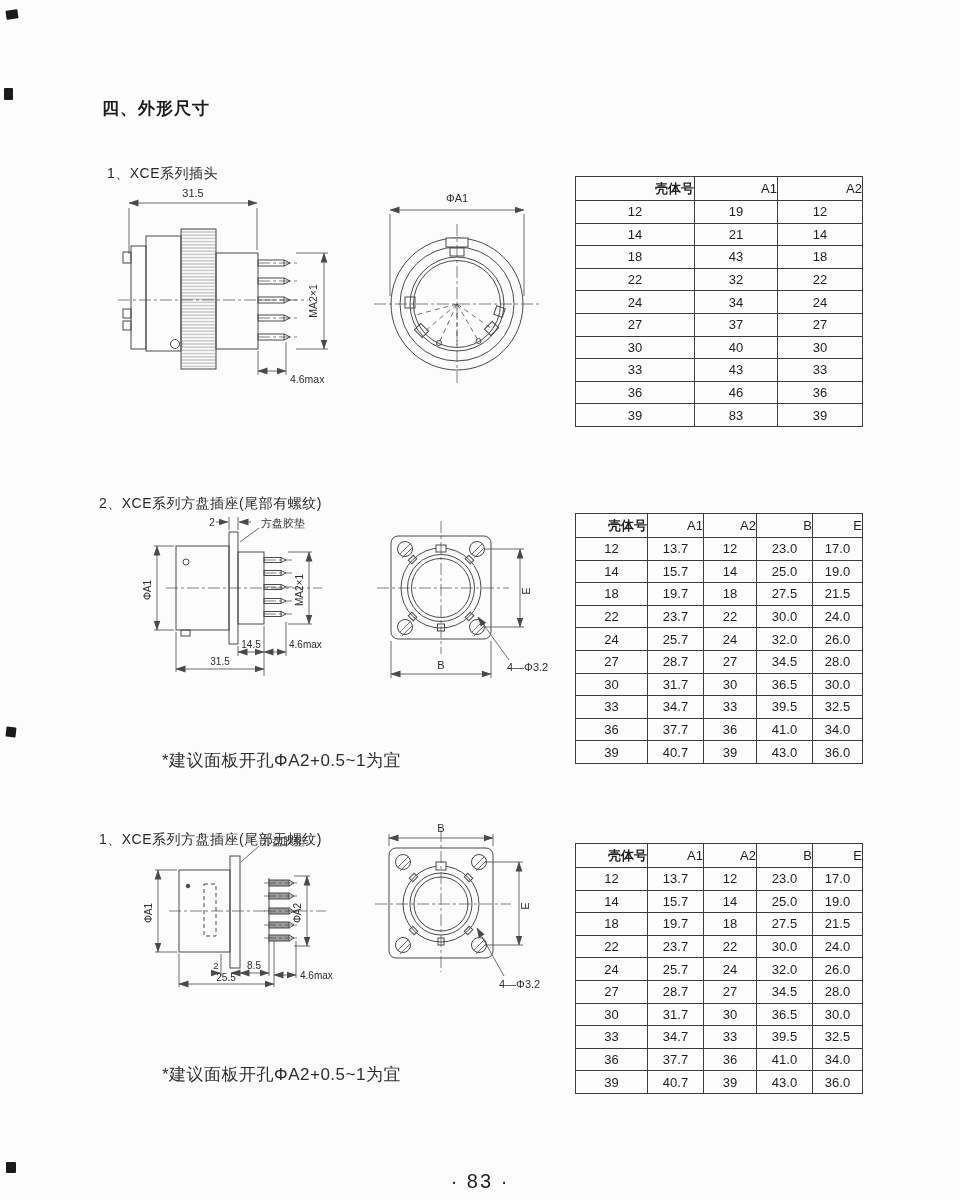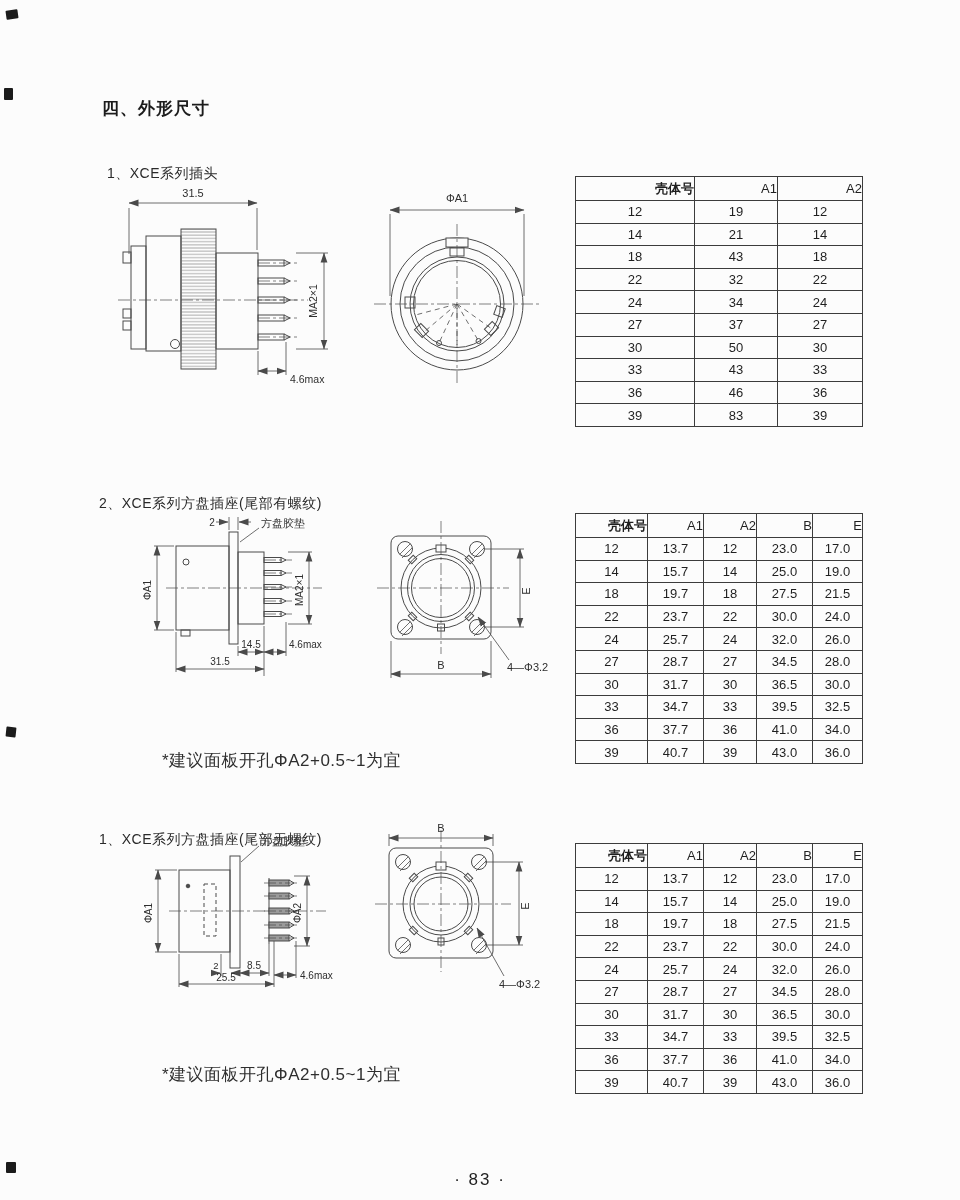--- a/index.html
+++ b/index.html
@@ -2,21 +2,21 @@
 <html><head>
 <meta charset="utf-8">
 <style>
   html,body{margin:0;padding:0;background:#e8e8e8;}
   .page{position:relative;width:960px;height:1200px;background:#fcfcfc;overflow:hidden;
         font-family:"Liberation Sans",sans-serif;color:#222;}
   .abs{position:absolute;margin-top:44px;}
   .doc-title{font-size:17px;font-weight:bold;letter-spacing:1px;color:#1c1c1c;}
   .sec-label{font-size:14px;color:#2a2a2a;letter-spacing:0.5px;}
   .note{font-size:17px;color:#2e2e2e;letter-spacing:0.5px;}
-  .pageno{width:100%;text-align:center;font-size:17px;color:#1f1f1f;letter-spacing:2px;}
+  .pageno{width:100%;text-align:center;font-size:20px;color:#1f1f1f;letter-spacing:2px;}
   .artifact{position:absolute;background:#1b1b1b;border-radius:1px;}
   
   table.dim-table{position:absolute;border-collapse:collapse;table-layout:fixed;width:287px;
         background:#fcfcfc;}
   table.dim-table th,table.dim-table td{border:1.2px solid #3c3c3c;text-align:center;
         font-size:13px;color:#1f1f1f;padding:0;height:21.6px;font-weight:normal;}
   table.dim-table thead th{height:23px;text-align:right;}
   table.dim-table thead th:first-child{font-weight:bold;}
   table.cols3 col:nth-child(1){width:119px;} table.cols3 col:nth-child(2){width:83px;}
   table.cols3 col:nth-child(3){width:85px;}
@@ -166,21 +166,21 @@
           <td>34</td>
           <td>24</td>
         </tr>
         <tr>
           <td>27</td>
           <td>37</td>
           <td>27</td>
         </tr>
         <tr>
           <td>30</td>
-          <td>50</td>
+          <td>40</td>
           <td>30</td>
         </tr>
         <tr>
           <td>33</td>
           <td>43</td>
           <td>33</td>
         </tr>
         <tr>
           <td>36</td>
           <td>46</td>

